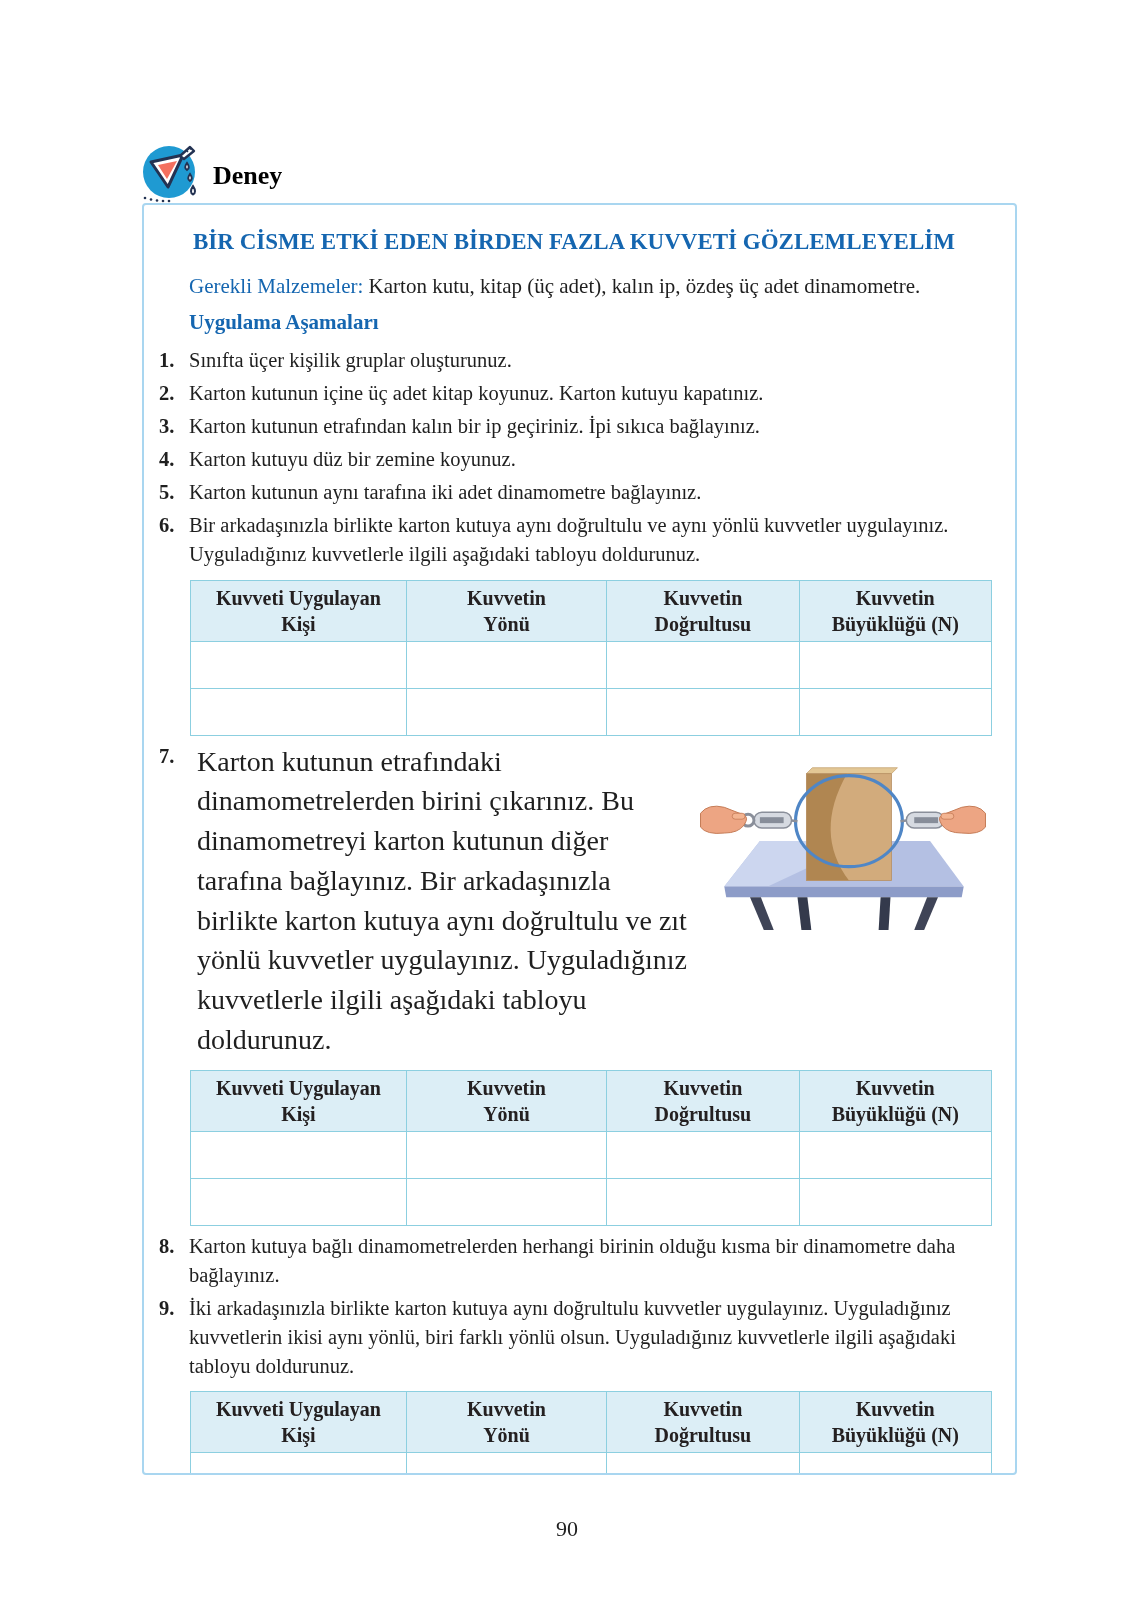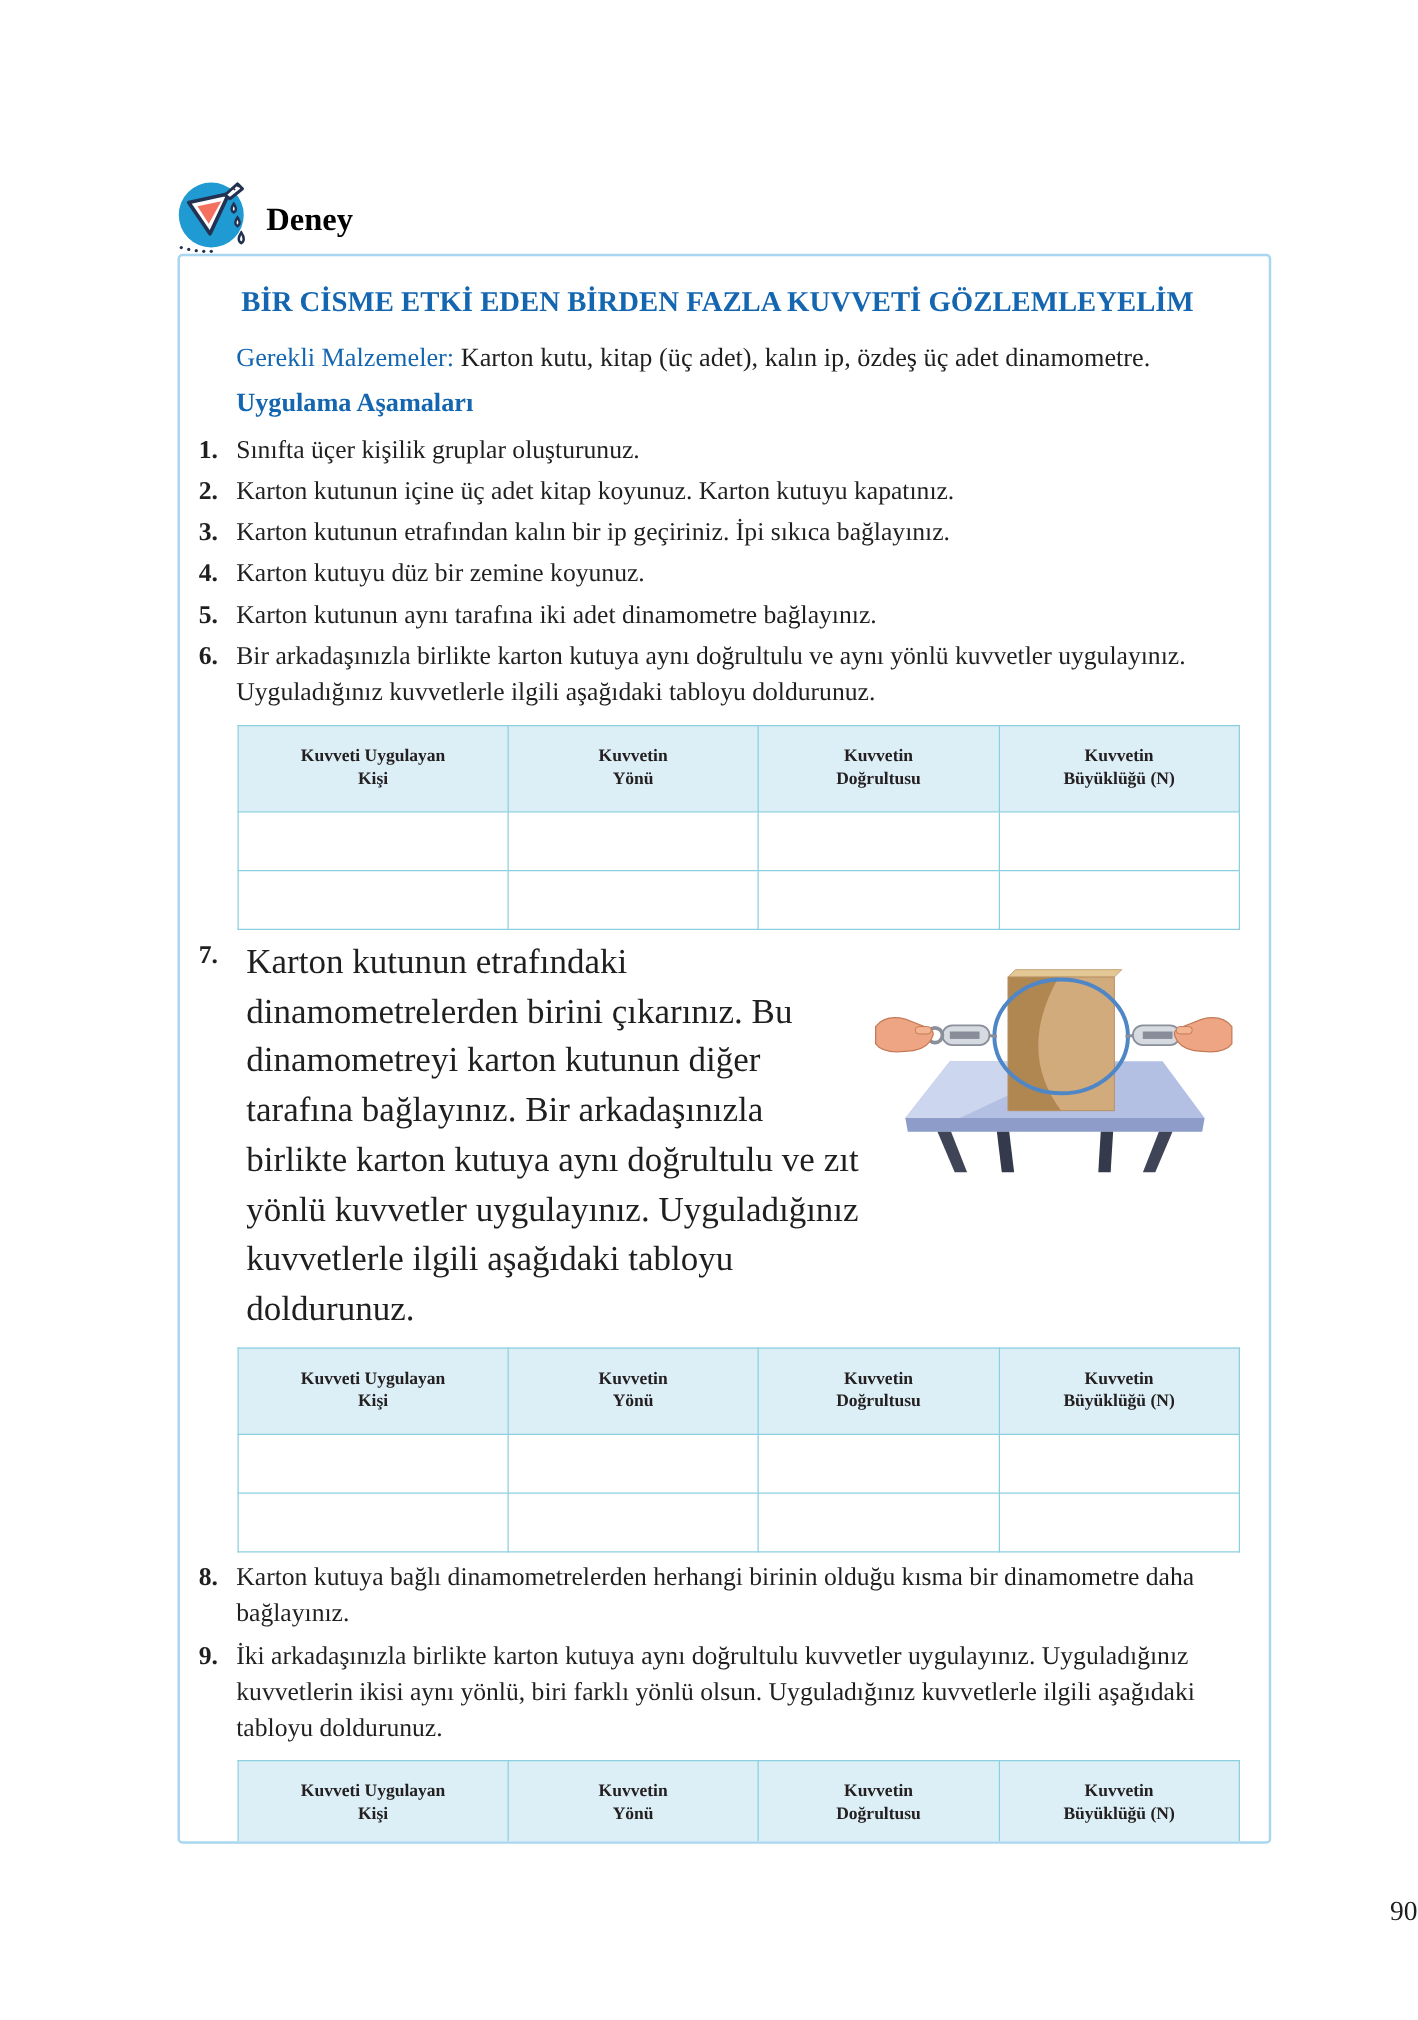--- a/index.html
+++ b/index.html
@@ -11,32 +11,32 @@
   .exp-box{position:absolute;left:142px;top:203px;width:875px;height:1272px;box-sizing:border-box;
            border:2px solid #a9d6f0;border-radius:4px;padding:14px 24px 10px 13px;overflow:hidden;}
   .exp-title{font-size:23px;font-weight:bold;color:#1566b0;text-align:center;margin:8px 0 14px 0;line-height:1.3;}
   .materials{margin:0 0 6px 32px;font-size:21px;line-height:1.45;}
   .materials .lbl{font-weight:normal;color:#1566b0;}
   .sub-heading{margin:0 0 8px 32px;font-size:21px;font-weight:bold;color:#1566b0;line-height:1.45;}
   .step{display:flex;margin:0 2px 4px 2px;font-size:20.5px;line-height:1.42;}
   .step .num{flex:0 0 30px;font-weight:bold;}
   .step .txt{flex:1;}
   .force-table{border-collapse:collapse;width:802px;margin:10px 0 6px 33px;table-layout:fixed;}
-  .force-table th{background:#dceef6;border:1px solid #8ccfe0;padding:16px 2px;font-size:14px;
+  .force-table th{background:#dceef6;border:1px solid #8ccfe0;padding:4px 2px;font-size:20px;
                   font-weight:bold;color:#242021;text-align:center;line-height:1.3;}
   .force-table td{border:1px solid #8ccfe0;height:44px;}
   .force-table .c1{width:27%;} .force-table .c2{width:25%;} .force-table .c3{width:24%;} .force-table .c4{width:24%;}
   .thl{display:block;}
   .step7{display:flex;gap:8px;margin:2px 2px 0 2px;}
   .step7 .numcol{flex:0 0 30px;font-weight:bold;font-size:20.5px;line-height:1.42;}
   .step7 .txt{width:540px;font-size:28px;line-height:1.42;}
   .step7 .art{flex:1;display:flex;justify-content:flex-end;align-items:flex-start;}
   .bullet-row{display:flex;margin:2px 2px 0 14px;font-size:20.5px;line-height:1.45;}
   .bullet-row .dot{flex:0 0 28px;text-align:left;}
-  .page-num{position:absolute;left:0;top:1516px;width:100%;text-align:right;font-size:22px;}
+  .page-num{position:absolute;left:0;top:1516px;width:100%;text-align:center;font-size:22px;}
 </style>
 </head>
 <body>
 
 <div id="page">
 
 
   <svg class="badge-icon" viewBox="0 0 60 62">
     <circle cx="31" cy="29" r="26" fill="#1f9ad2"></circle>
     <g>

